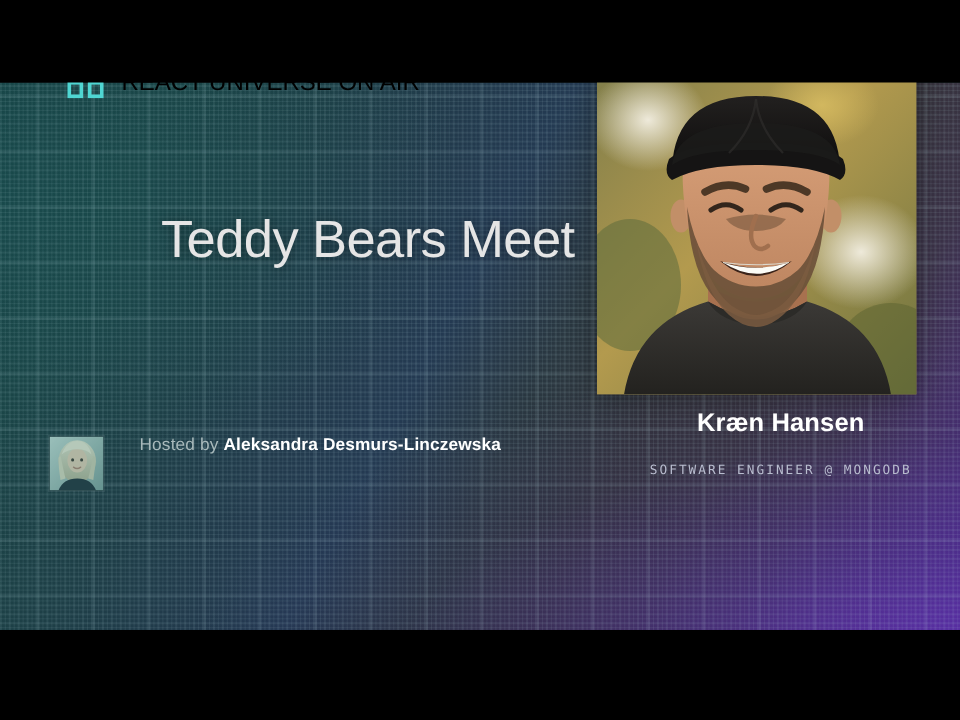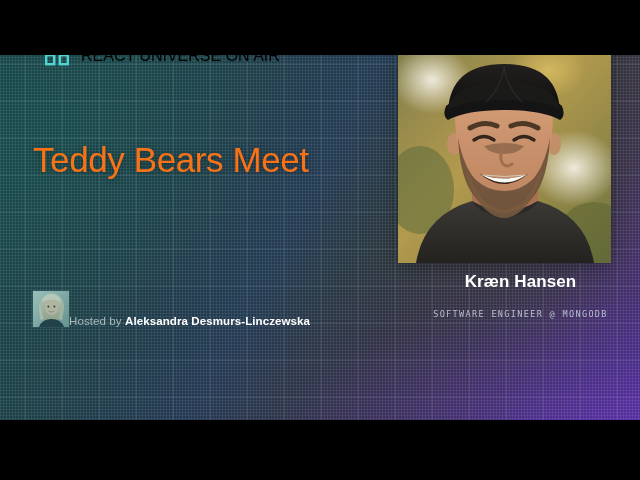--- a/index.html
+++ b/index.html
@@ -110,37 +110,38 @@
   }
   #brand-logo-icon { display: block; width: 26px; height: 22px; }
 
   
   #talk-title {
     position: absolute;
     left: 33px;
     top: 140px;
     width: 350px;
     z-index: 12;
-    color: #f97316;
+    color: #e5e5e5;
     font-size: 35px;
     line-height: 1.17;
     font-weight: 400;
     letter-spacing: -0.4px;
     text-shadow: 0 1px 7px rgba(0,0,0,0.34);
+    text-align: right;
   }
   #talk-title .tline { display: block; }
 
   
   #host-row {
     position: absolute;
     left: 33px;
     top: 291px;
     display: flex;
-    align-items: flex-end;
-    gap: 0;
+    align-items: flex-start;
+    gap: 24px;
     z-index: 12;
   }
   #host-avatar {
     width: 36px;
     height: 36px;
     flex: 0 0 36px;
     position: relative;
     overflow: hidden;
     background: #213f42;
     box-shadow: 0 0 0 1px rgba(255,255,255,0.07);

